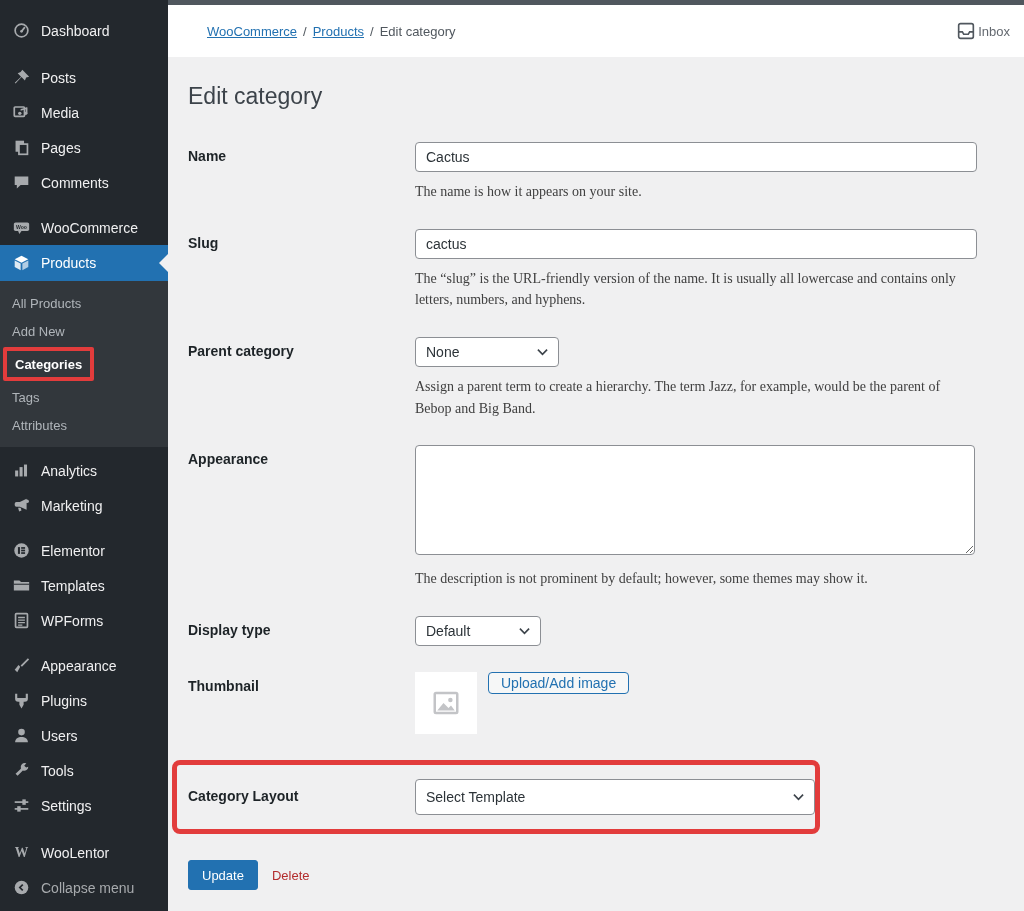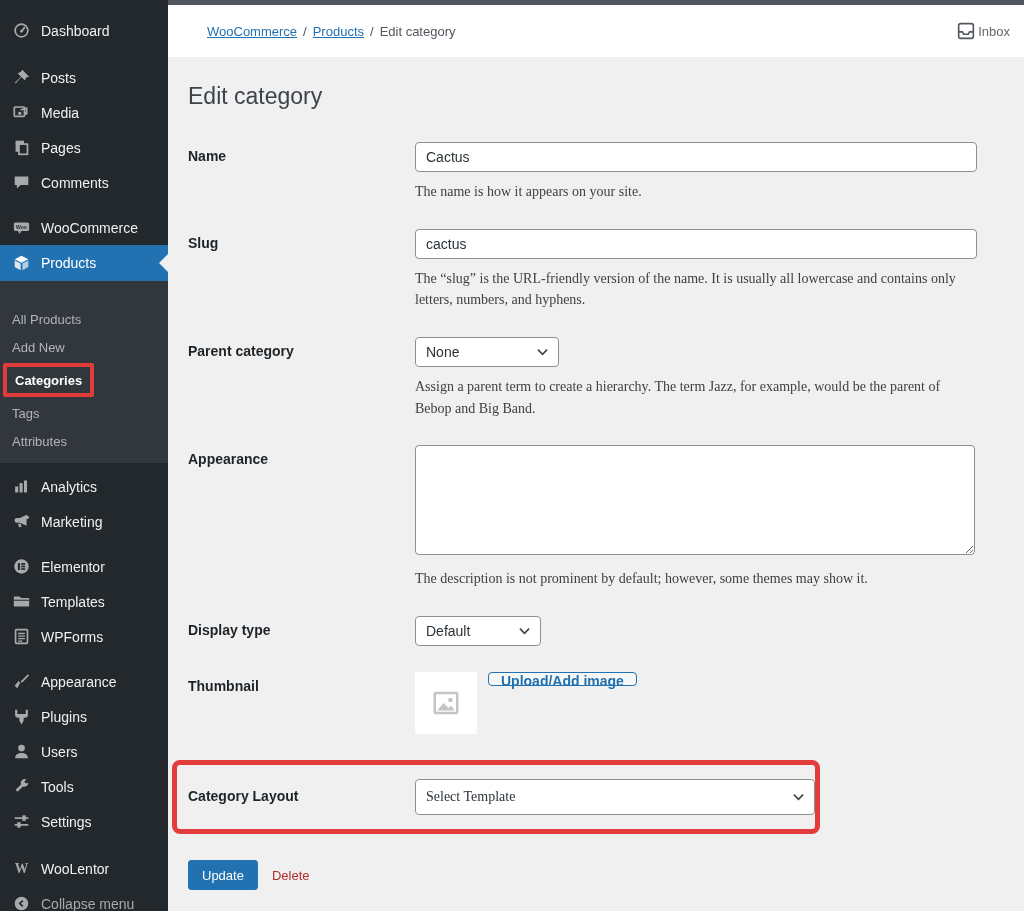--- a/index.html
+++ b/index.html
@@ -11,21 +11,21 @@
   .sidebar { width:168px; min-width:168px; background:#23282d; color:#f0f0f1; padding-top:13px; font-size:14px; }
   .mi { height:35px; display:flex; align-items:center; gap:10px; padding:0 10px 0 11px; cursor:pointer; position:relative; }
   .mi .ico { width:20px; min-width:20px; display:flex; align-items:center; justify-content:center; color:#a7aaad; }
   .mi .ico svg { width:17px; height:17px; }
   .gap12 { margin-top:12px; }
   .gap10 { margin-top:10px; }
   .mi.active { background:#2271b1; color:#fff; height:36px; }
   .mi.active .ico { color:#fff; }
   .mi.active::after { content:""; position:absolute; right:0; top:50%; margin-top:-9px; width:0; height:0;
     border-top:9px solid transparent; border-bottom:9px solid transparent; border-right:9px solid #f0f0f1; }
-  .submenu { background:#32373c; padding:24px 0 8px; }
+  .submenu { background:#32373c; padding:8px 0 8px; }
   .smi { height:28px; display:flex; align-items:center; padding:0 12px; font-size:13px; color:#b0b5ba; cursor:pointer; }
   .smi-hl { border:4px solid #e23c3c; border-radius:2px; margin:2px 0 2px 3px; padding:3px 8px; width:fit-content; }
   .smi-hl .smi { padding:0; height:20px; color:#fff; font-weight:bold; }
 
   
   .main { flex:1; display:flex; flex-direction:column; background:#f0f0f1; }
   .topstrip { height:5px; background:#50575e; }
   .topbar { height:52px; background:#fff; display:flex; align-items:center; padding:0 12px 0 39px; }
   .breadcrumb { font-size:13px; color:#50575e; display:flex; gap:6px; align-items:center; }
   .breadcrumb a { color:#2271b1; text-decoration:underline; cursor:pointer; }
@@ -40,27 +40,27 @@
   .help { font-size:14px; color:#404040; margin-top:9px; max-width:562px; line-height:1.55;font-family:Liberation Serif, serif; }
   input.txt { width:562px; height:30px; border:1px solid #8c8f94; border-radius:4px; padding:0 10px;
     font-size:14px; color:#2c3338; font-family:inherit; background:#fff; }
   textarea.desc { width:560px; height:110px; border:1px solid #8c8f94; border-radius:4px; padding:6px 10px;
     font-size:14px; color:#2c3338; font-family:inherit; background:#fff; resize:both; }
   .select { height:30px; background:#fff; border:1px solid #8c8f94; border-radius:4px; display:inline-flex;
     align-items:center; justify-content:space-between; padding:0 10px; font-size:14px; color:#2c3338; cursor:pointer; gap:20px; }
   .select svg { width:11px; height:8px; }
   .sel-sm { width:144px; }
   .sel-md { width:126px; }
-  .sel-lg { width:400px; height:36px;font-family:Liberation Serif, serif; }
+  .sel-lg { width:400px; height:36px; }
 
   .thumb-wrap { display:flex; align-items:flex-start; gap:11px; }
   .thumb { width:62px; height:62px; background:#fff; display:flex; align-items:center; justify-content:center; }
   .thumb svg { width:30px; height:30px; }
-  .btn-upload { height:14px; padding:0 12px; background:#f6f7f7; border:1px solid #2271b1; border-radius:4px;
-    color:#2271b1; font-size:14px; font-family:inherit; cursor:pointer;font-weight:bold; }
+  .btn-upload { height:22px; padding:0 12px; background:#f6f7f7; border:1px solid #2271b1; border-radius:4px;
+    color:#2271b1; font-size:14px; font-family:inherit; cursor:pointer; }
 
   .hl-row { border:5px solid #e23c3c; border-radius:8px; margin-left:-16px; width:648px; padding:14px 0 14px 11px; margin-bottom:22px; }
   .hl-row .row { margin-bottom:0; }
   .hl-row .lbl { padding-top:9px; }
 
   .actions { display:flex; align-items:center; gap:14px; margin-top:26px; }
   .btn-primary { height:30px; padding:0 13px; background:#2271b1; border:1px solid #2271b1; border-radius:3px;
     color:#fff; font-size:13px; font-family:inherit; cursor:pointer; }
   .link-delete { color:#b32d2e; font-size:13px; text-decoration:none; cursor:pointer; }
 </style>

